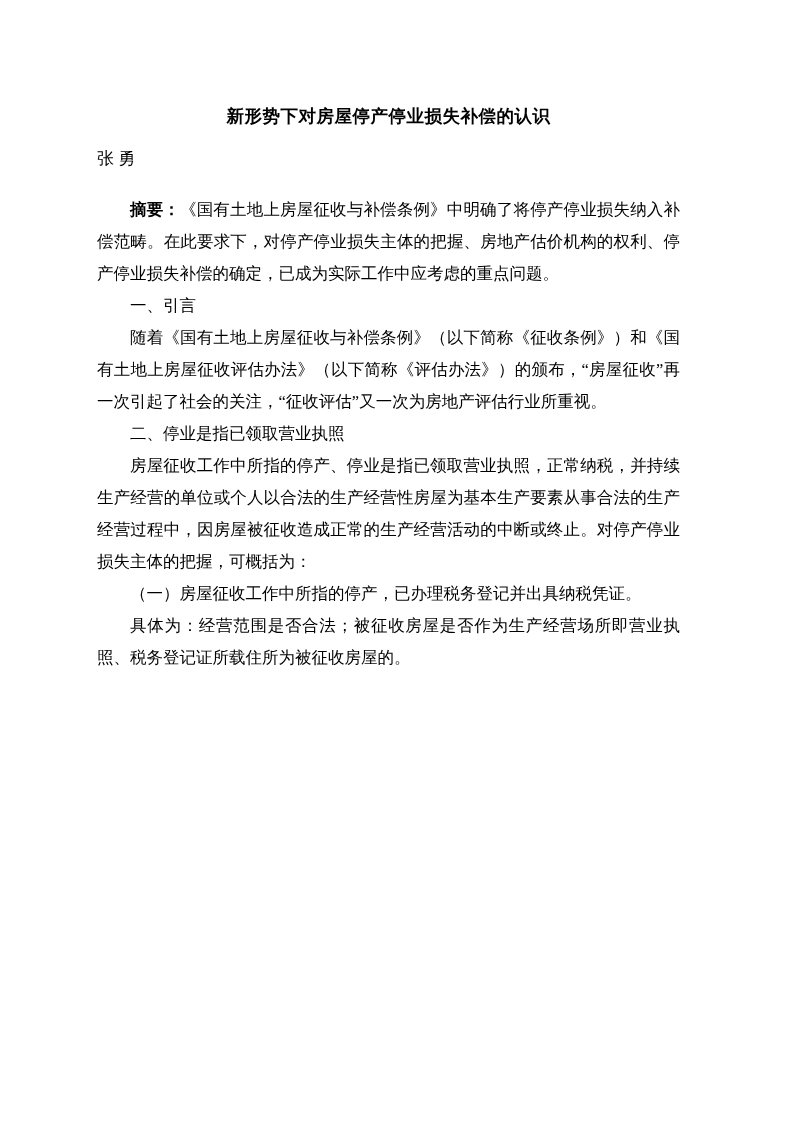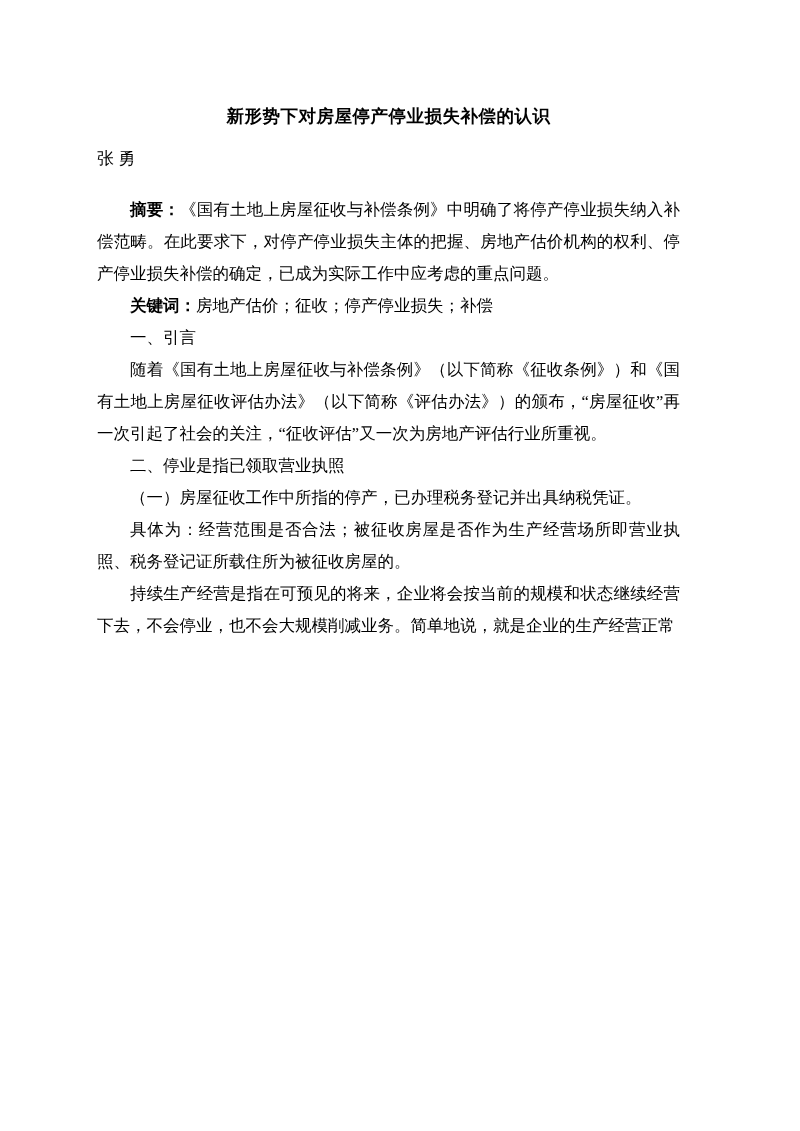--- a/index.html
+++ b/index.html
@@ -62,32 +62,31 @@
   <div class="content">
 
     <p class="doc-title">新形势下对房屋停产停业损失补偿的认识</p>
 
     <p class="doc-author">张 勇</p>
 
     <div class="doc-body">
 
       <p><span class="bold-run">摘要：</span><span>《国有土地上房屋征收与补偿条例》中明确了将停产停业损失纳入补偿范畴。在此要求下，对停产停业损失主体的把握、房地产估价机构的权利、停产停业损失补偿的确定，已成为实际工作中应考虑的重点问题。</span></p>
 
-      <p><span class="bold-run">关键词：</span><span>房地产估价；征收；停产停业损失；补偿</span></p>
 
       <p class="heading">一、引言</p>
 
       <p>随着《国有土地上房屋征收与补偿条例》（以下简称《征收条例》）和《国有土地上房屋征收评估办法》（以下简称《评估办法》）的颁布，“房屋征收”再一次引起了社会的关注，“征收评估”又一次为房地产评估行业所重视。</p>
 
 
       <p class="heading">二、停业是指已领取营业执照</p>
 
+      <p>房屋征收工作中所指的停产、停业是指已领取营业执照，正常纳税，并持续生产经营的单位或个人以合法的生产经营性房屋为基本生产要素从事合法的生产经营过程中，因房屋被征收造成正常的生产经营活动的中断或终止。对停产停业损失主体的把握，可概括为：</p>
 
       <p>（一）房屋征收工作中所指的停产，已办理税务登记并出具纳税凭证。</p>
 
       <p>具体为：经营范围是否合法；被征收房屋是否作为生产经营场所即营业执照、税务登记证所载住所为被征收房屋的。</p>
 
 
-      <p>持续生产经营是指在可预见的将来，企业将会按当前的规模和状态继续经营下去，不会停业，也不会大规模削减业务。简单地说，就是企业的生产经营正常</p>
 
     </div>
   </div>
 </div>
 
 </body></html>

